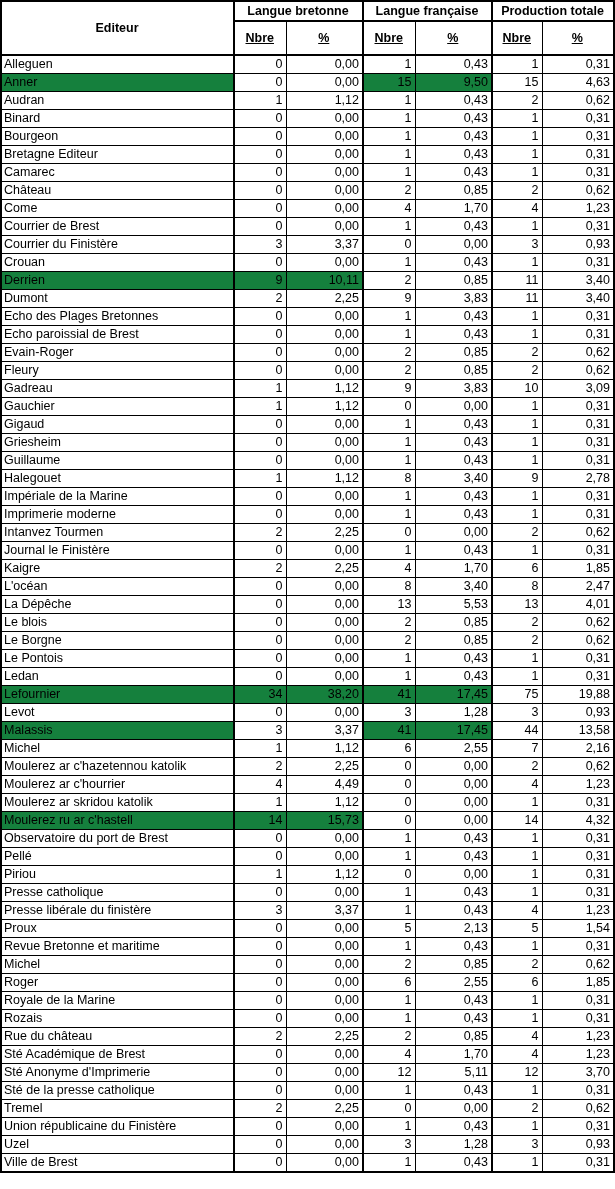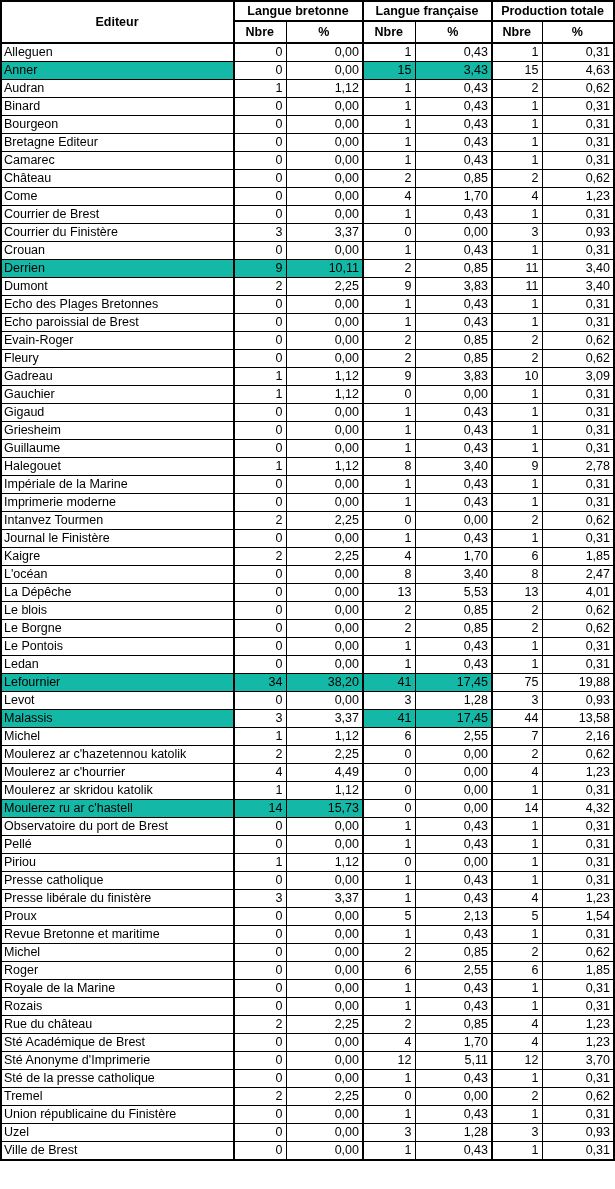--- a/index.html
+++ b/index.html
@@ -25,33 +25,33 @@
     overflow: hidden;
     white-space: nowrap;
     font-size: 12.5px;
     box-sizing: border-box;
   }
   thead th {
     font-weight: bold;
     border-bottom: 2px solid #000;
   }
   thead tr.group-row th { height: 20px; }
-  thead tr.sub-row th   { height: 22px; }
+  thead tr.sub-row th   { height: 34px; text-decoration: underline; }
   th.editor-head {
     text-align: center;
     vertical-align: middle;
   }
   tbody td {
     height: 17.5px;
     line-height: 17px;
   }
   td.name  { text-align: left; }
   td.num   { text-align: right; }
   .gsep    { border-left: 2px solid #000 !important; }
-  .hl      { background: #14b8a6; }
+  .hl      { background: #15803d; }
 </style>
 </head>
 <body>
 
 <div class="sheet">
   <table>
     <colgroup>
       <col style="width:233px">
       <col style="width:52px">
       <col style="width:77px">
@@ -84,21 +84,21 @@
           <td class="num gsep">1</td>
           <td class="num">0,43</td>
           <td class="num gsep">1</td>
           <td class="num">0,31</td>
         </tr>
         <tr>
           <td class="name hl">Anner</td>
           <td class="num gsep">0</td>
           <td class="num">0,00</td>
           <td class="num gsep hl">15</td>
-          <td class="num hl">3,43</td>
+          <td class="num hl">9,50</td>
           <td class="num gsep">15</td>
           <td class="num">4,63</td>
         </tr>
         <tr>
           <td class="name">Audran</td>
           <td class="num gsep">1</td>
           <td class="num">1,12</td>
           <td class="num gsep">1</td>
           <td class="num">0,43</td>
           <td class="num gsep">2</td>

